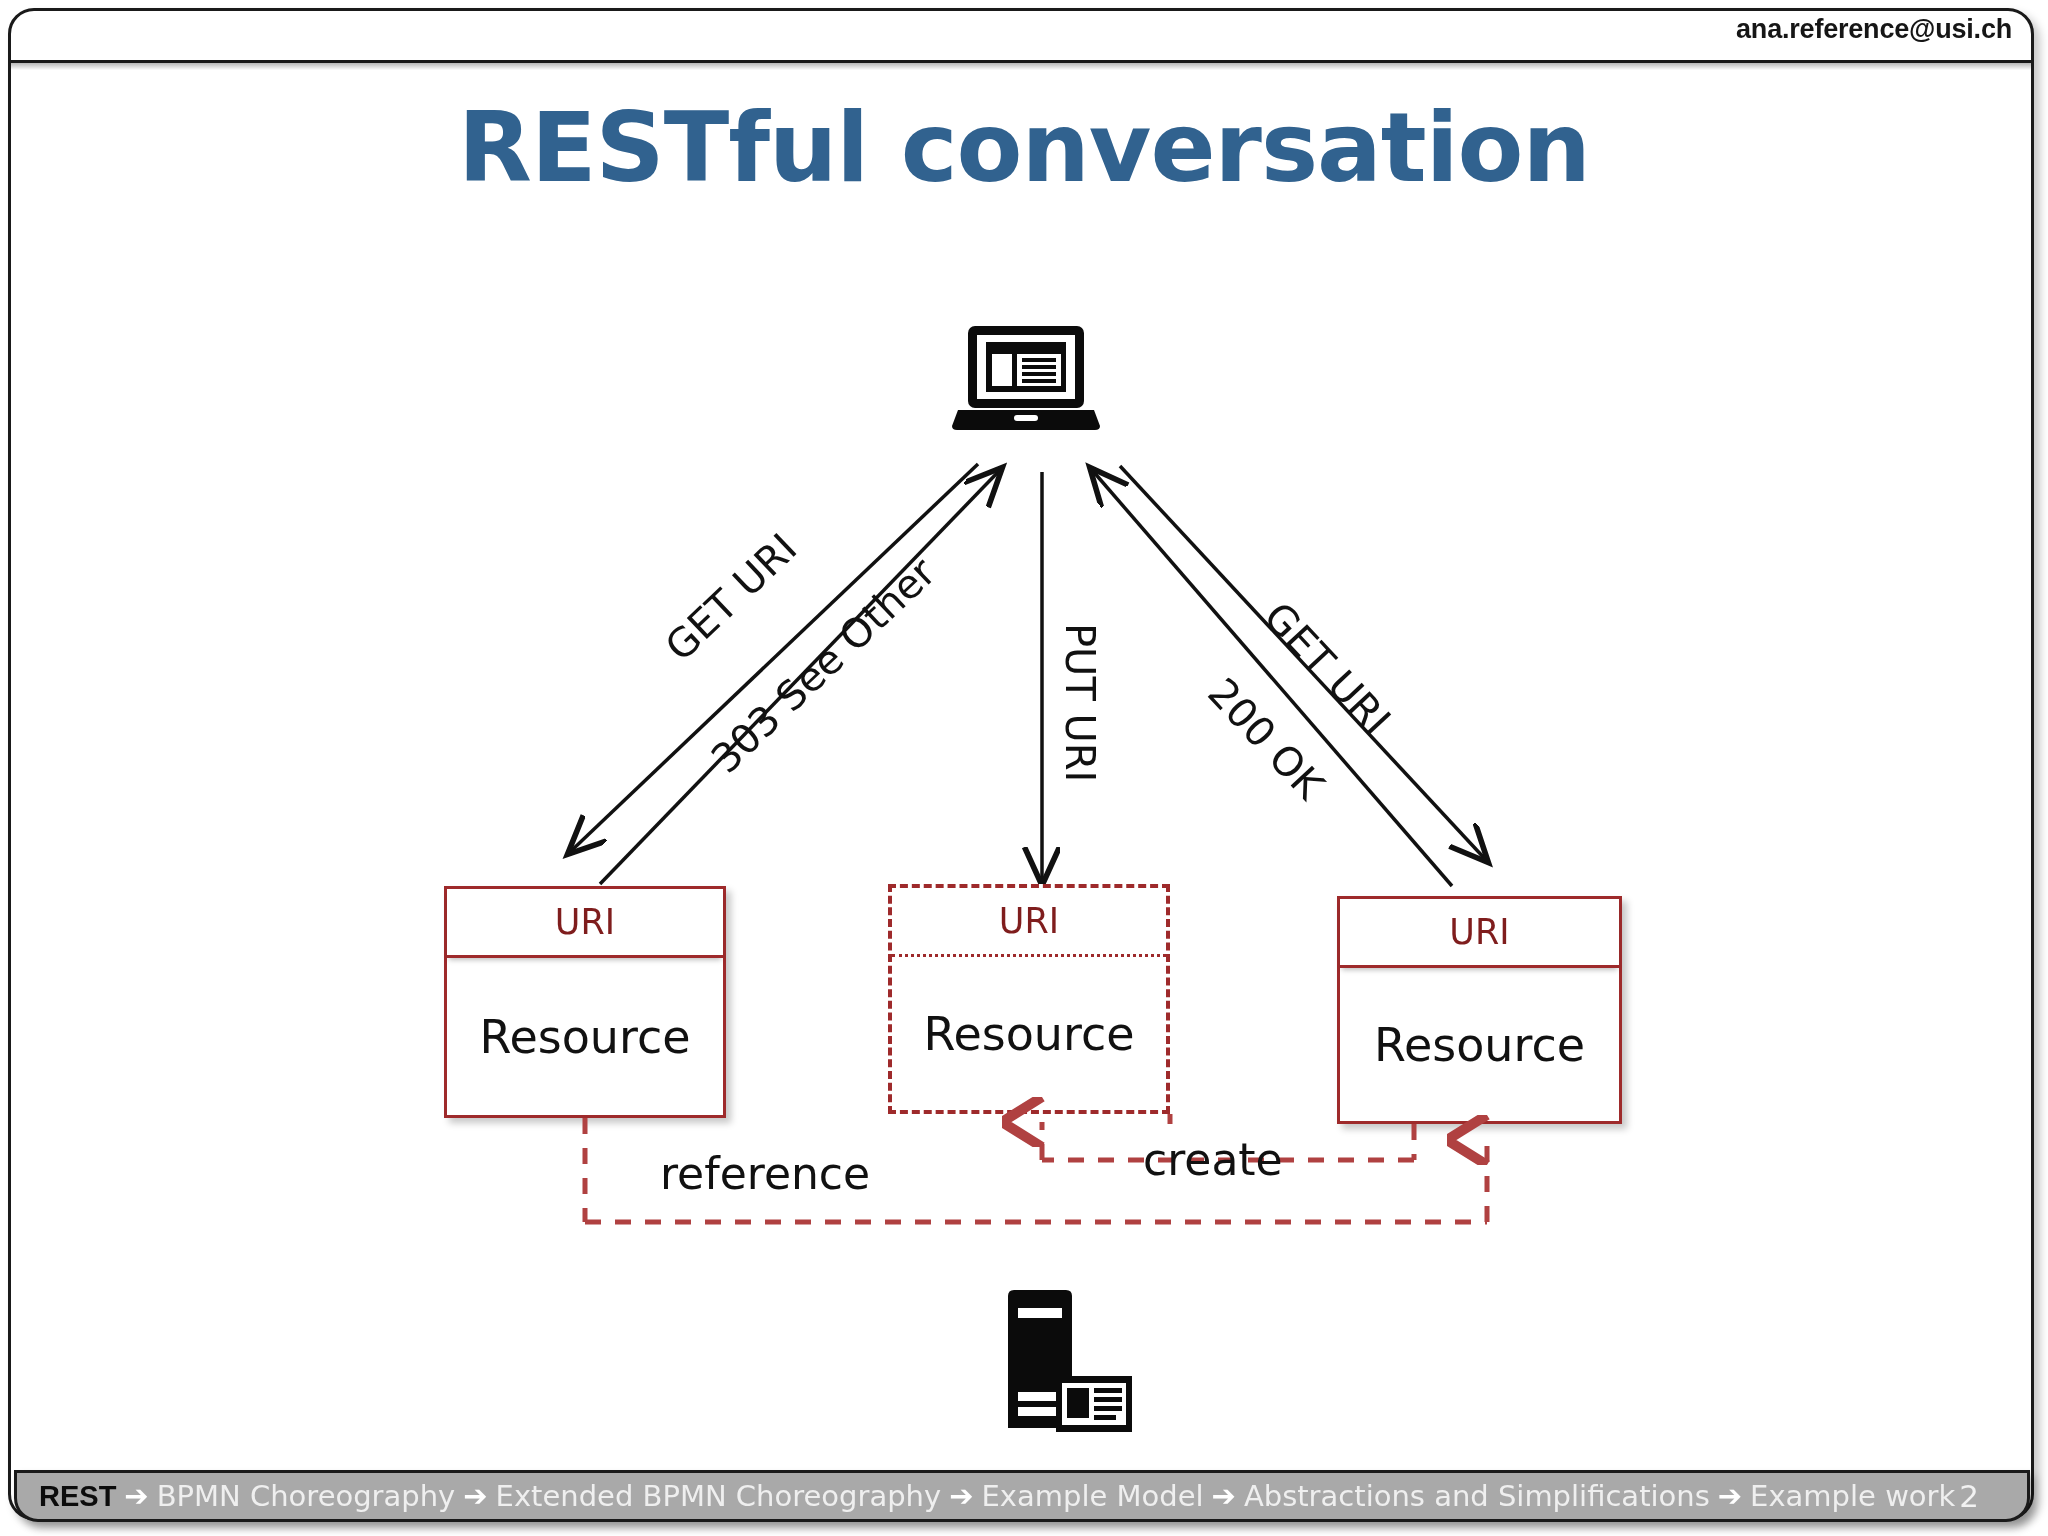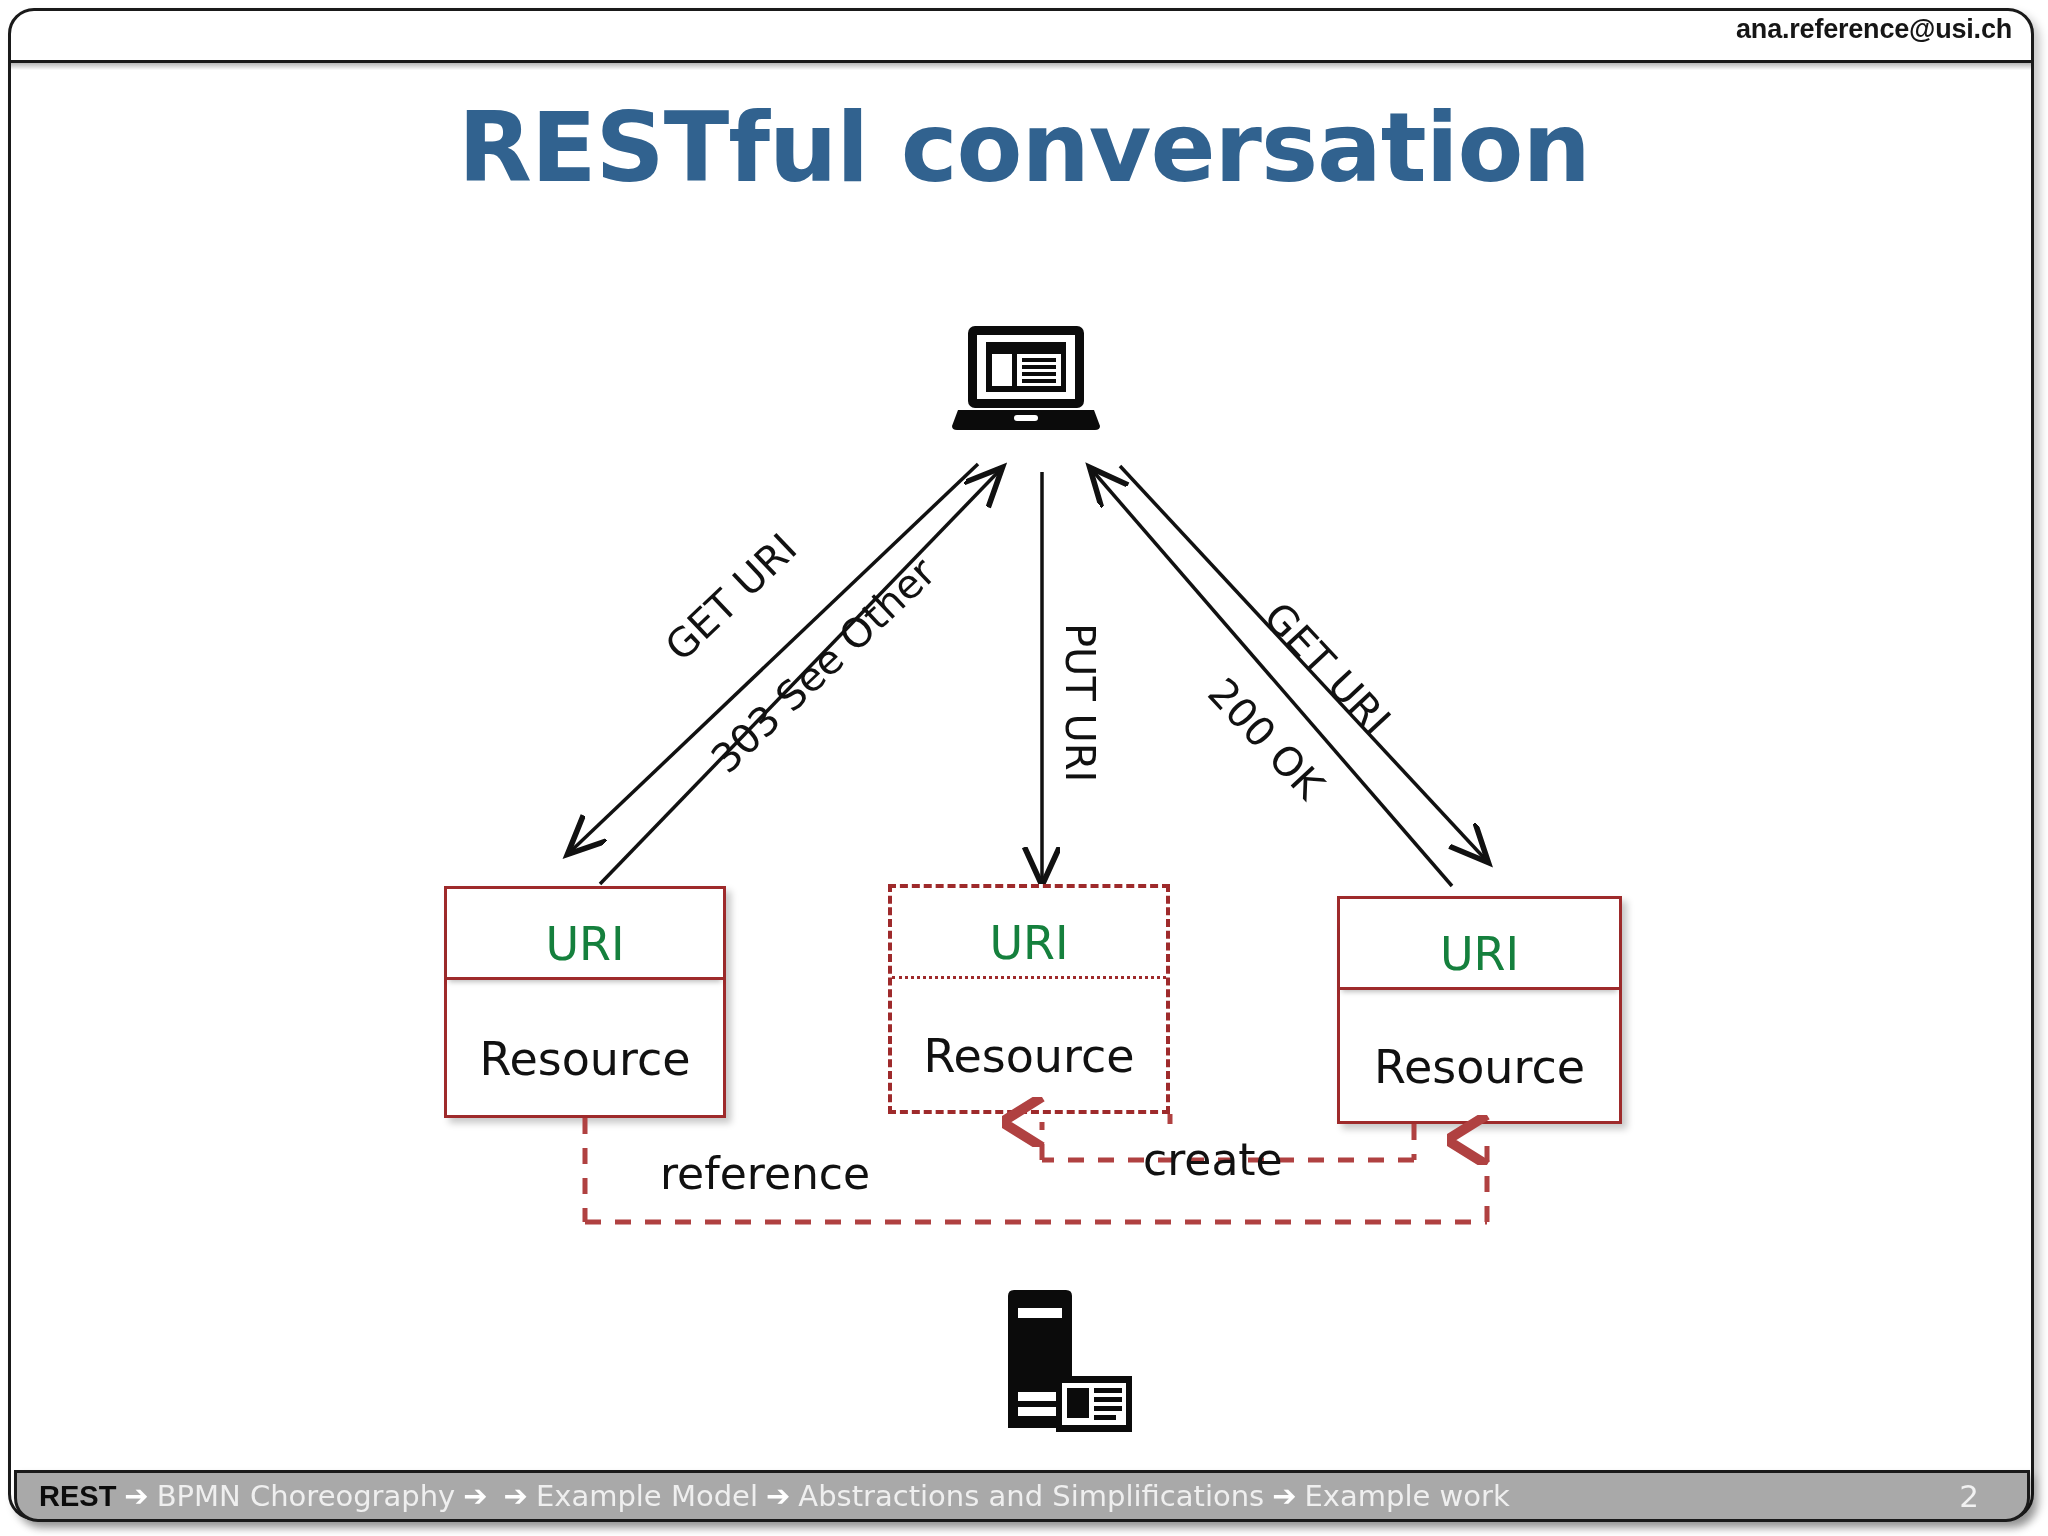--- a/index.html
+++ b/index.html
@@ -120,24 +120,23 @@
     box-shadow: 5px 5px 7px rgba(0,0,0,0.22);
   }
   .rbox.dashed {
     border: 4px dashed #9e2a2b;
   }
   .rbox .uri-cell {
     height: 66px;
     display: flex;
     align-items: center;
     justify-content: center;
-    font-size: 46px;
-    color: #15803d;
-    font-family: "DejaVu Sans", sans-serif;
-    margin-top: 22px;
+    font-size: 35px;
+    color: #7f1d1d;
+    font-family: "DejaVu Sans", sans-serif;
   }
   .rbox.solid .uri-cell {
     border-bottom: 3px solid #9e2a2b;
     box-shadow: 0 4px 5px -2px rgba(0,0,0,0.25);
   }
   .rbox.dashed .uri-cell {
     border-bottom: 3px dotted #9e2a2b;
   }
   .rbox .res-cell {
     height: calc(100% - 69px);
@@ -336,20 +335,21 @@
       <rect x="94" y="127" width="22" height="5" fill="#0b0b0b"></rect>
     </svg>
   </div>
 
   <div class="footer">
     <div class="footer-items" id="footer-items">
         <span class="f-item active">REST</span>
         <span class="f-arrow">➔</span>
         <span class="f-item">BPMN Choreography</span>
         <span class="f-arrow">➔</span>
+        <span class="f-item">Extended BPMN Choreography</span>
         <span class="f-arrow">➔</span>
         <span class="f-item">Example Model</span>
         <span class="f-arrow">➔</span>
         <span class="f-item">Abstractions and Simplifications</span>
         <span class="f-arrow">➔</span>
         <span class="f-item">Example work</span>
       </div>
     <div class="page-num">2</div>
   </div>
 

